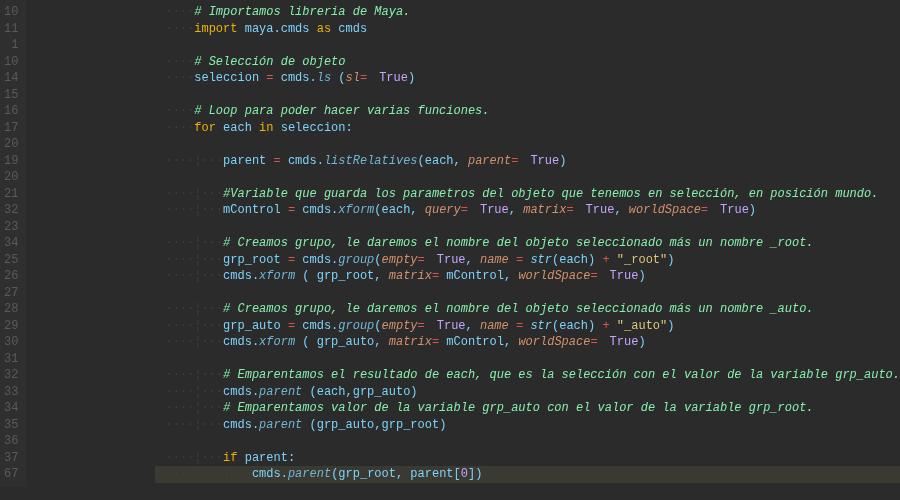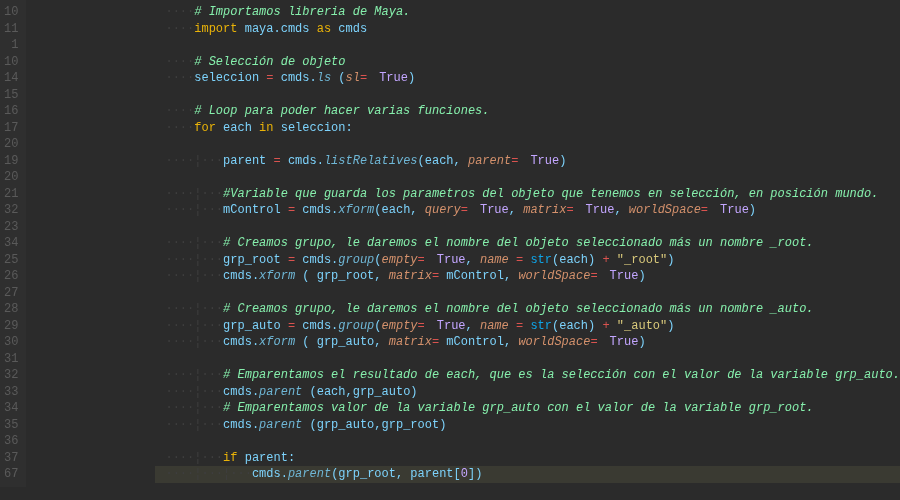--- a/index.html
+++ b/index.html
@@ -46,21 +46,21 @@
   }
   .cmt { color: #86efac; font-style: italic; }
   .kw  { color: #eab308; } 
   .op  { color: #d9534f; } 
   .id  { color: #7dd3fc; }
   .fn  { color: #6fb7d6; font-style: italic; }
   .par { color: #d4916c; font-style: italic; } 
   .num { color: #c3a6ff; }
   .bol { color: #c3a6ff; margin-left: 12px; }
   .str { color: #d9c97b; }
-  .bi  { color: #0ea5e9; } 
+  .bi  { color: #7dd3fc; font-style: italic; } 
   .ws  { color: #3e3e3e; } 
 </style>
 </head>
 <body>
 
 <div class="editor">
   <div class="gutter" id="gutter">
       <div>10</div>
       <div>11</div>
       <div>1</div>

